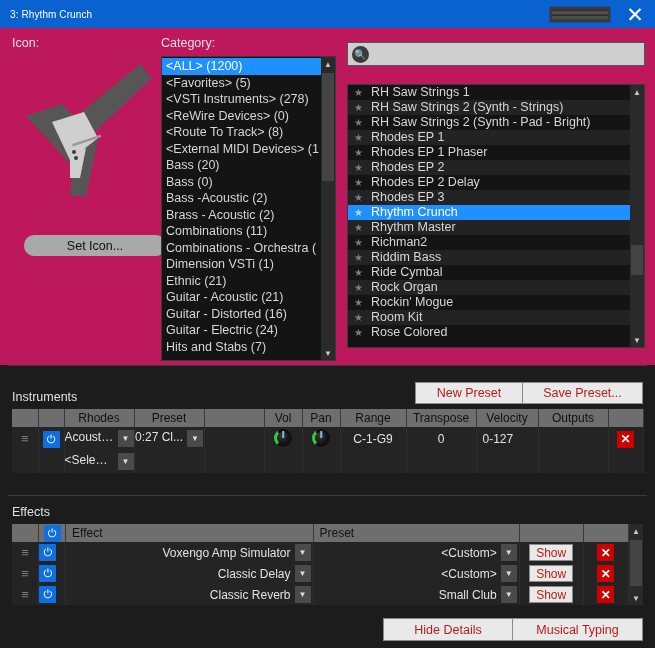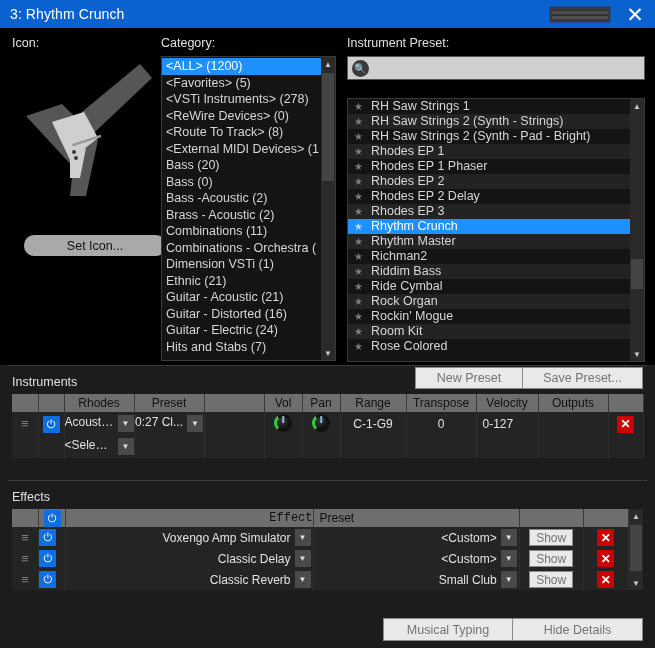--- a/index.html
+++ b/index.html
@@ -10,36 +10,36 @@
     overflow: hidden;
   }
   body { position: relative; }
 
   
   .titlebar {
     height: 28px; background: #0a62d0;
     display: flex; align-items: center;
     padding: 0 6px 0 10px;
   }
-  .titlebar-text { color: #fff; font-size: 14px; flex: 1; letter-spacing: .1px; }
+  .titlebar-text { color: #fff; font-size: 10px; flex: 1; letter-spacing: .1px; }
   .tb-widget {
     width: 62px; height: 17px; background: #3a3a3a;
     border: 1px solid #1a4fa0; margin-right: 12px;
     display: flex; flex-direction: column; justify-content: space-evenly;
     padding: 2px 2px;
   }
   .tb-widget i { display: block; height: 4px; background: #4e4e4e; border-top: 1px solid #2e2e2e; }
   .tb-close {
     width: 24px; height: 24px; color: #fff; font-size: 21px; font-weight: 300;
     display: flex; align-items: center; justify-content: center;
     line-height: 1; cursor: pointer; margin-right: 2px;
   }
 
   
-  .top { position: relative; height: 337px; background: #000000; }
+  .top { position: relative; height: 337px; background: #be185d; }
   .sec-label { color: #e0e0e0; font-size: 12.5px; }
 
   
   .icon-col { position: absolute; left: 12px; top: 8px; width: 146px; }
   .icon-art { width: 146px; height: 150px; position: relative; margin-top: 6px; }
   .set-icon-btn {
     position: absolute; left: 12px; top: 199px; width: 142px; height: 21px;
     background: #a9a9a9; color: #111; border: none; border-radius: 10px;
     font-size: 12.5px; font-family: inherit; cursor: pointer;
   }
@@ -95,21 +95,21 @@
   .pr-star { color: #7d7d7d; font-size: 10px; margin-right: 8px; }
   .pr-item.sel .pr-star { color: #bcdcff; }
 
   
   .divider { height: 1px; background: #3b3b3b; margin: 0 8px; }
 
   
   .section { padding: 0 12px; position: relative; }
   .sec-head { height: 24px; display: flex; align-items: center; }
   .lt-btn {
-    background: #e9e9e9; color: #737373; border: 1px solid #8a8a8a;
+    background: #e9e9e9; color: #b91c1c; border: 1px solid #8a8a8a;
     font-size: 12.5px; font-family: inherit; cursor: pointer; height: 22px;
   }
   .preset-btns { position: absolute; right: 12px; top: 1px; display: flex; }
   .preset-btns .lt-btn { width: 108px; }
   .preset-btns .lt-btn + .lt-btn { margin-left: 0; border-left: none; width: 120px; }
 
   table { border-collapse: collapse; width: 100%; table-layout: fixed; }
   thead th {
     background: #6e6e6e; color: #111; font-size: 12px; font-weight: normal;
     height: 18px; border-right: 1px solid #3a3a3a; text-align: center;
@@ -228,21 +228,20 @@
         </div>
       <div class="sbar">
         <div class="sb-arrow up">▲</div>
         <div class="sb-thumb" style="top:16px;height:108px"></div>
         <div class="sb-arrow down">▼</div>
       </div>
     </div>
   </div>
 
   <div class="preset-col">
-    <div class="sec-label">Instrument Preset:</div>
     <div class="search-box">
       <span class="mag">🔍</span>
       <input class="search-input" type="text" value="" style="">
     </div>
     <div class="listbox preset-list">
       <div class="pr-items" id="pr-items">
           <div class="pr-item">
             <span class="pr-star">★</span>
             <span>RH Saw Strings 1</span>
           </div>
@@ -315,21 +314,21 @@
         <div class="sb-arrow up">▲</div>
         <div class="sb-thumb" style="top:160px;height:30px"></div>
         <div class="sb-arrow down">▼</div>
       </div>
     </div>
   </div>
 </div>
 
 <div class="divider"></div>
 
-<div class="section" style="padding-top:4px;">
+<div class="section" style="padding-top:4px;margin-top:15px;">
   <div class="sec-head">
     <span class="sec-label">Instruments</span>
   </div>
   <div class="preset-btns">
     <button class="lt-btn">New Preset</button>
     <button class="lt-btn">Save Preset...</button>
   </div>
 
   <table class="ins-table">
     <colgroup>
@@ -427,21 +426,21 @@
           <col style="width:26px">
           <col style="width:240px">
         <col style="width:200px">
           <col style="width:62px">
           <col style="width:44px">
       </colgroup>
       <thead>
           <tr id="fx-head">
             <th style="text-align: left; padding-left: 6px;"></th>
             <th><span class="pwr">⏻</span></th>
-            <th style="text-align: right; padding-left: 6px; font-family: Liberation Mono, monospace;">Effect</th>
+            <th style="text-align: left; padding-left: 6px;">Effect</th>
             <th style="text-align: left; padding-left: 6px;">Preset</th>
             <th style="text-align: left; padding-left: 6px;"></th>
             <th style="text-align: left; padding-left: 6px;"></th>
           </tr>
         </thead>
       <tbody id="fx-body">
           <tr>
             <td><span class="drag">≡</span></td>
             <td><span class="pwr">⏻</span></td>
             <td>
@@ -499,15 +498,15 @@
     </table>
     <div class="fx-sbar">
       <div class="sb-arrow up">▲</div>
       <div class="sb-thumb" style="top:16px;height:46px"></div>
       <div class="sb-arrow down">▼</div>
     </div>
   </div>
 </div>
 
 <div class="bottom-btns">
+  <button class="lt-btn">Hide Details</button>
   <button class="lt-btn">Musical Typing</button>
-  <button class="lt-btn">Hide Details</button>
 </div>
 
 </body></html>

